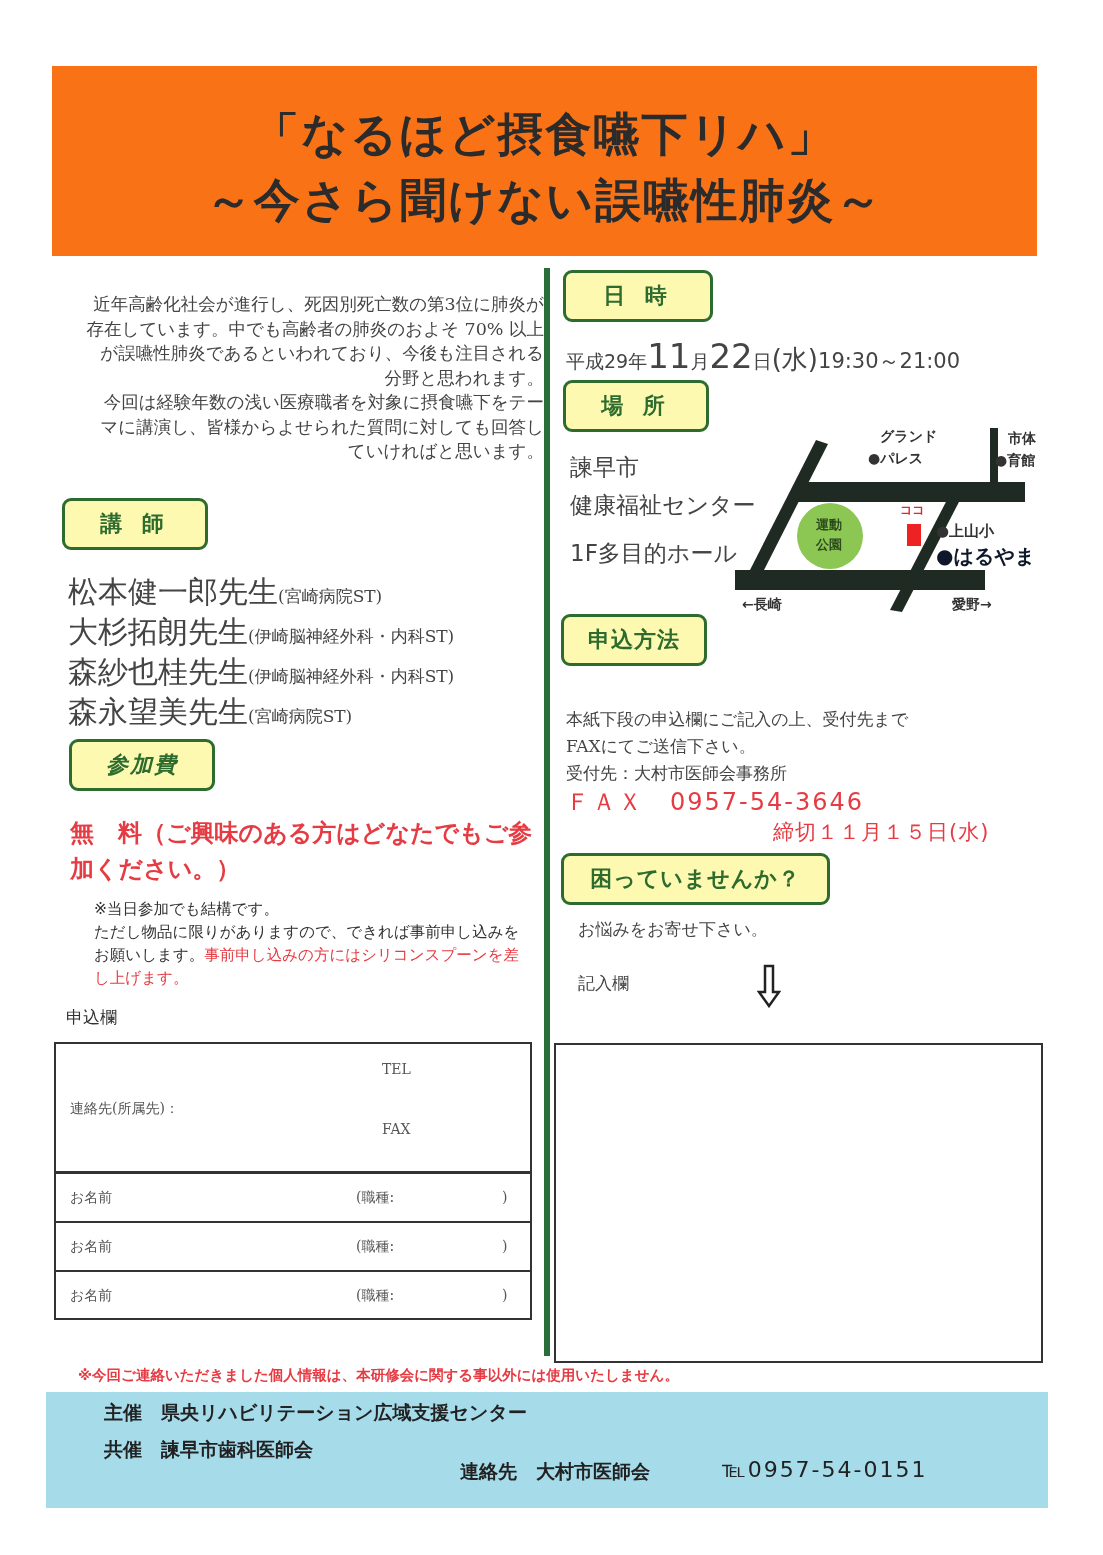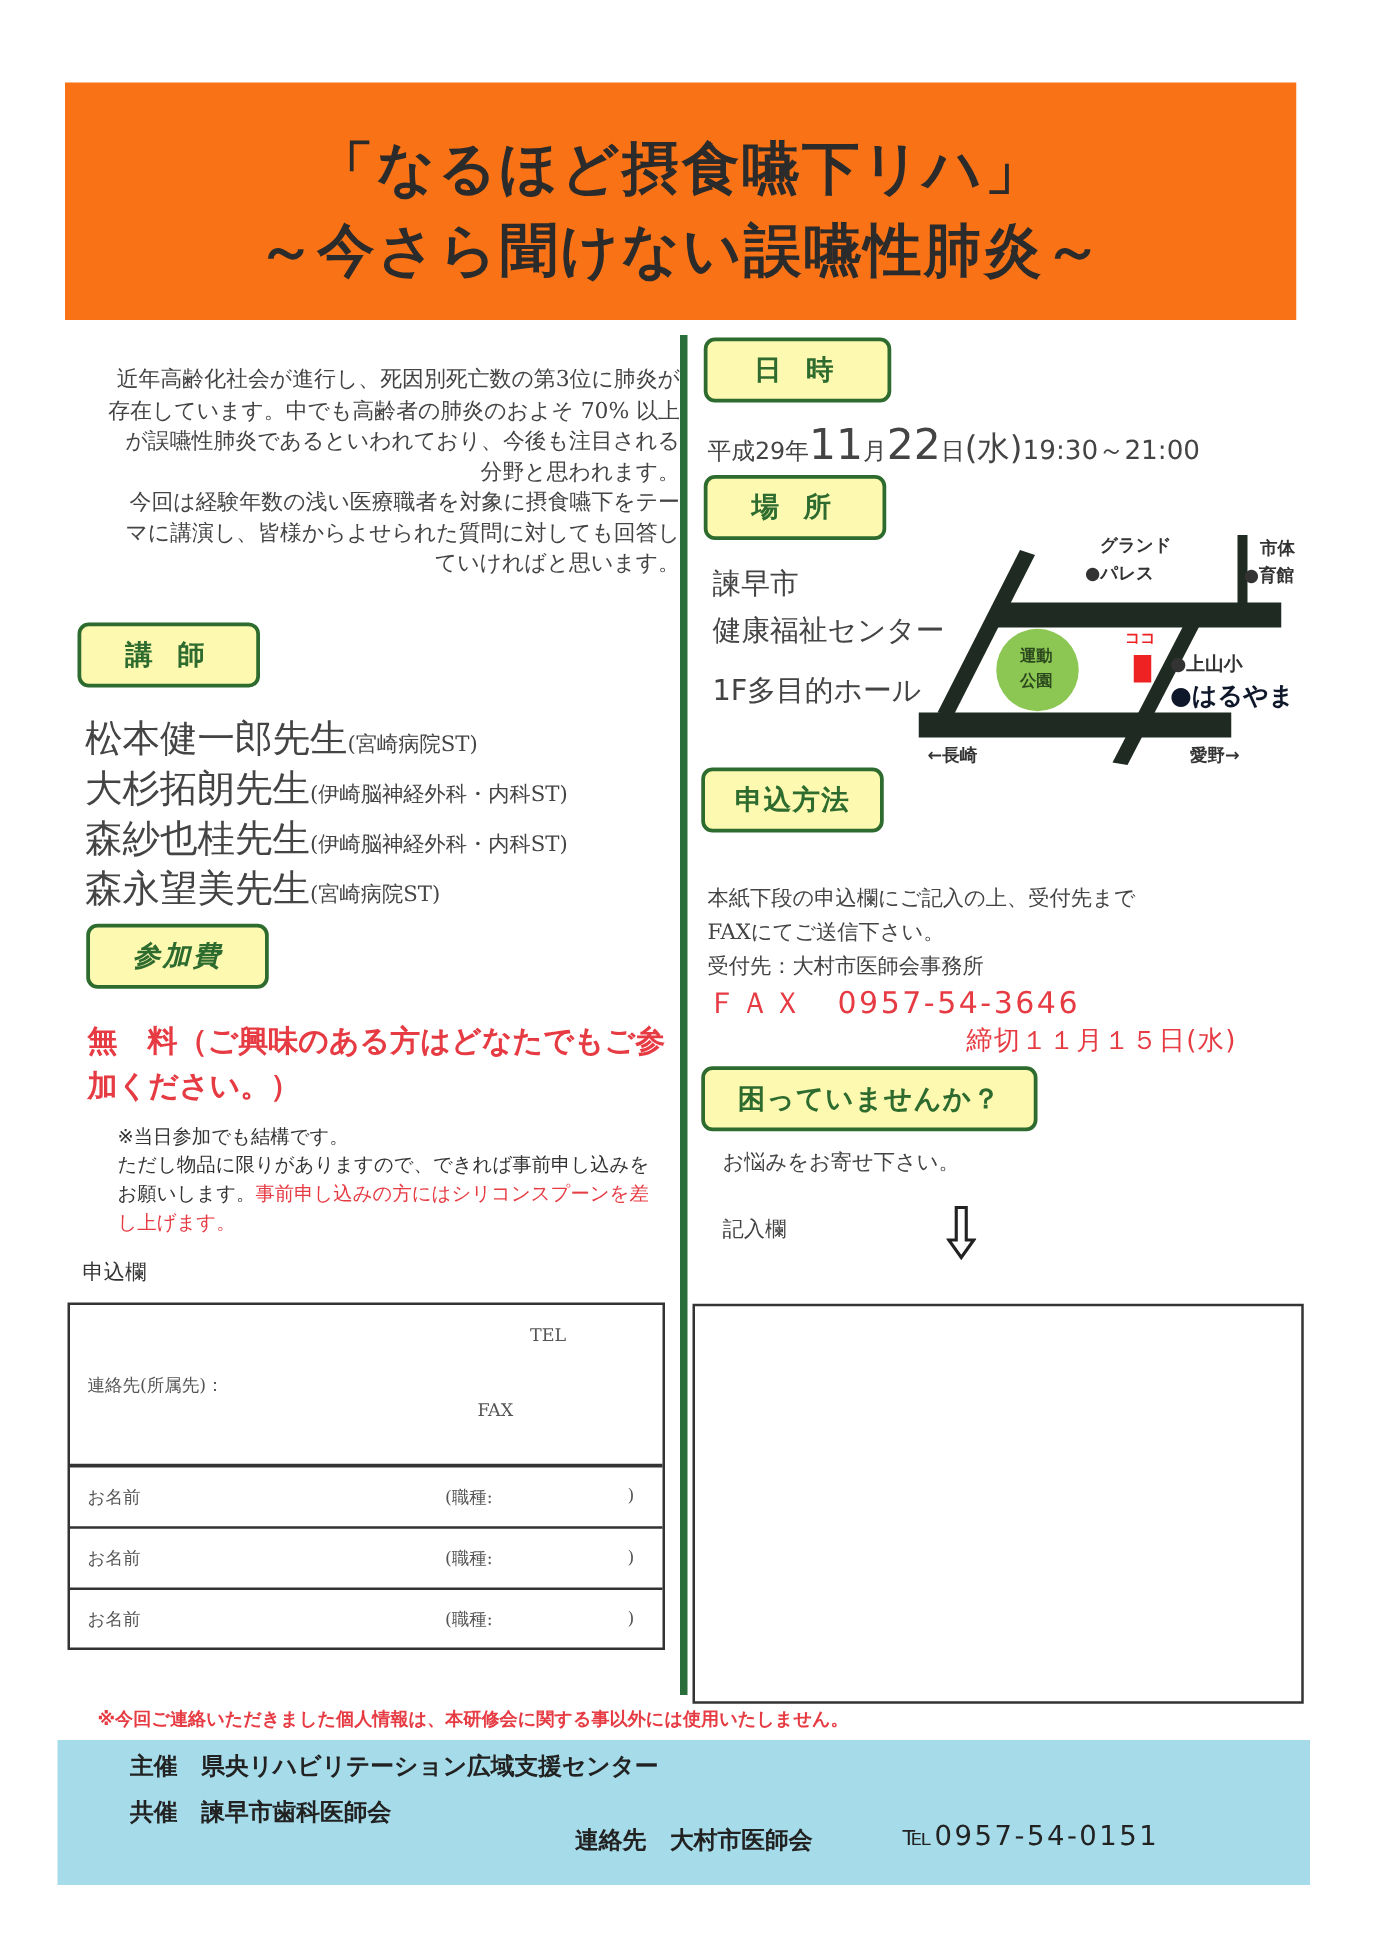--- a/index.html
+++ b/index.html
@@ -80,21 +80,21 @@
 <div class="abs notes">
   <div>※当日参加でも結構です。</div>
   <span>ただし物品に限りがありますので、できれば事前申し込みをお願いします。</span><span class="red">事前申し込みの方にはシリコンスプーンを差し上げます。</span>
 </div>
 
 <div class="abs form-label">申込欄</div>
 
 <div class="abs form-table">
   <div class="row-contact">
     <span class="cell-txt" style="left:14px;top:56px;">連絡先(所属先)：</span>
-    <span class="cell-txt" style="left:326px;top:17px;margin-left:42px;">TEL</span>
+    <span class="cell-txt" style="left:326px;top:17px;">TEL</span>
     <span class="cell-txt" style="left:326px;top:77px;">FAX</span>
   </div>
   <div class="row-name" style="top:130px;">
     <span class="cell-txt" style="left:14px;top:15px;">お名前</span>
     <span class="cell-txt" style="left:300px;top:15px;">(職種:</span>
     <span class="cell-txt" style="left:446px;top:15px;">)</span>
   </div>
   <div class="row-name" style="top:179px;">
     <span class="cell-txt" style="left:14px;top:15px;">お名前</span>
     <span class="cell-txt" style="left:300px;top:15px;">(職種:</span>

